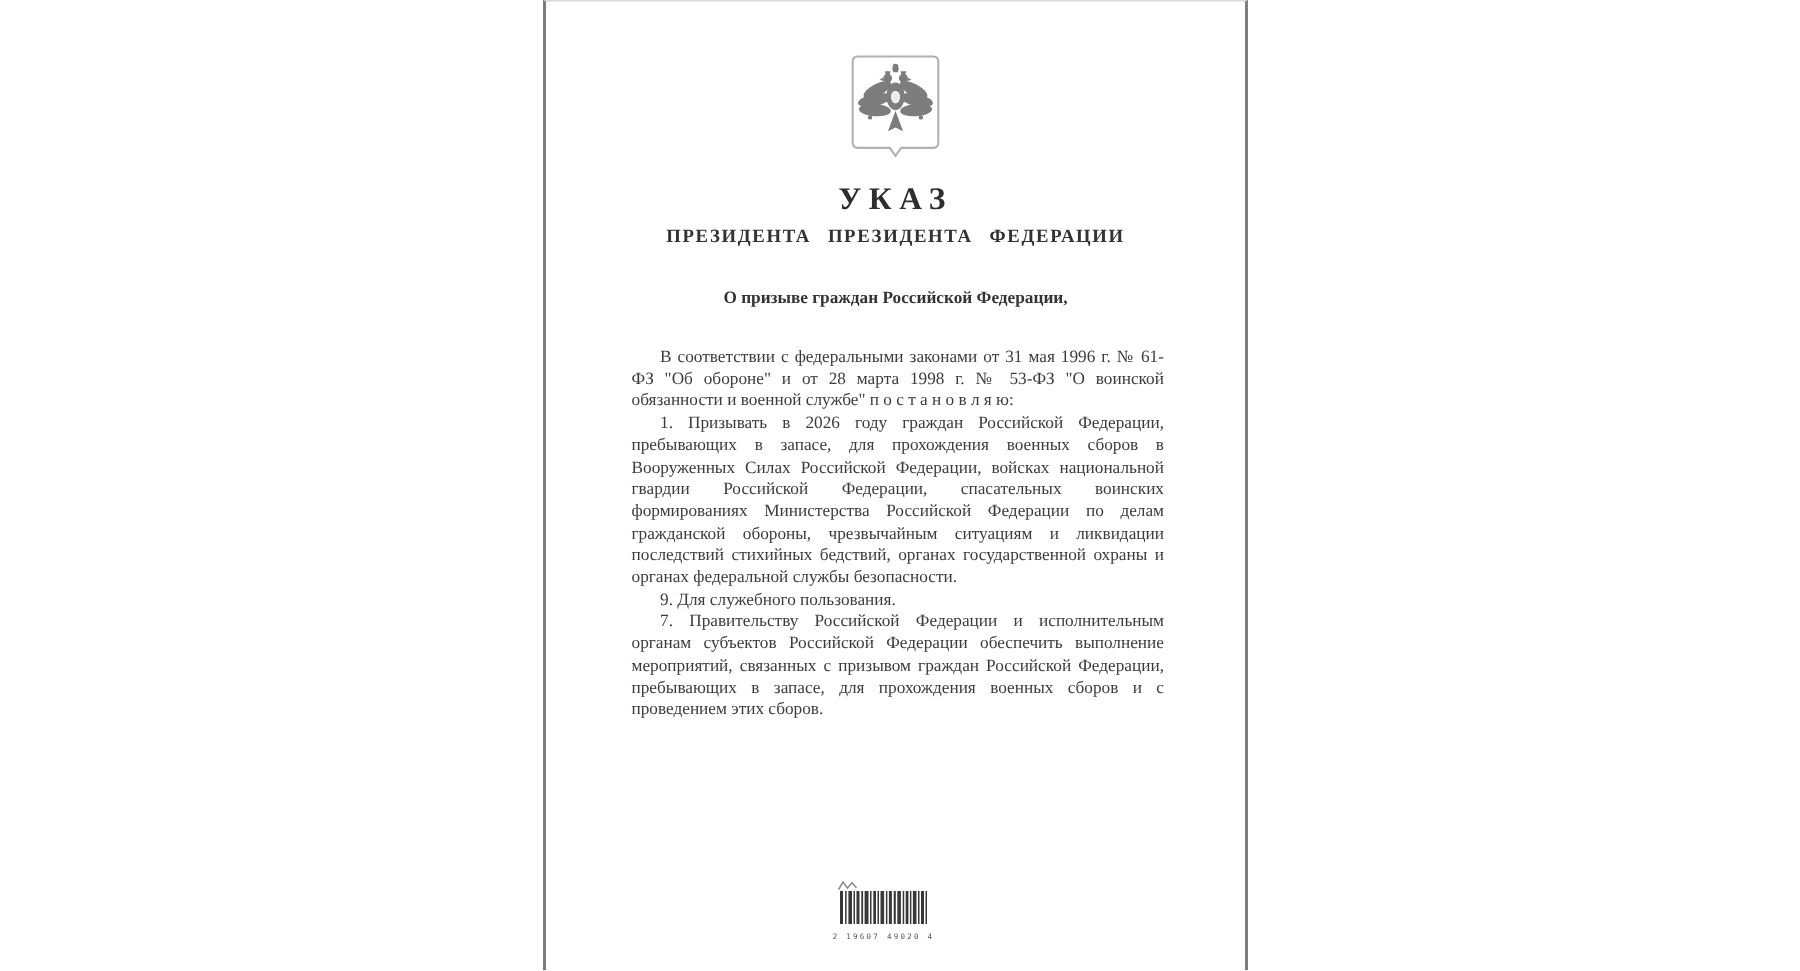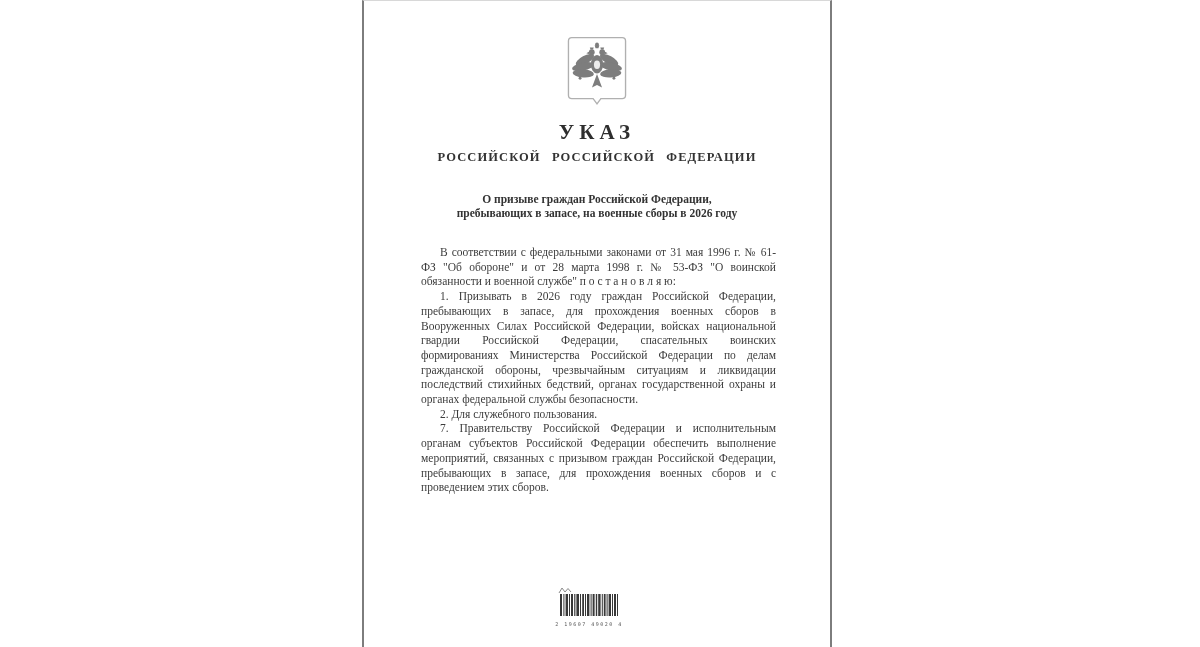--- a/index.html
+++ b/index.html
@@ -115,31 +115,30 @@
           <ellipse cx="31" cy="29" rx="6.3" ry="9.5"></ellipse>
           <path d="M31 39 L25.8 53 L31 50.4 L36.2 53 Z"></path>
           <circle cx="13.5" cy="43.5" r="1.5"></circle>
           <circle cx="48.5" cy="43.5" r="1.5"></circle>
         </g>
         <ellipse cx="31" cy="29.5" rx="3.2" ry="4.4" fill="#ffffff" opacity="0.85"></ellipse>
       </svg>
     </div>
 
     <div class="kicker">УКАЗ</div>
-    <div class="org-line">РОССИЙСКОЙ РОССИЙСКОЙ ФЕДЕРАЦИИ</div>
+    <div class="org-line">ПРЕЗИДЕНТА ПРЕЗИДЕНТА ФЕДЕРАЦИИ</div>
 
     <div class="doc-title">
       <div>О призыве граждан Российской Федерации,</div>
-      <div>пребывающих в запасе, на военные сборы в 2026 году</div>
     </div>
 
     <div class="body-text">
       <p>В соответствии с федеральными законами от 31 мая 1996 г. № 61-ФЗ "Об обороне" и от 28 марта 1998 г. № 53-ФЗ "О воинской обязанности и военной службе" п о с т а н о в л я ю:</p>
       <p>1. Призывать в 2026 году граждан Российской Федерации, пребывающих в запасе, для прохождения военных сборов в Вооруженных Силах Российской Федерации, войсках национальной гвардии Российской Федерации, спасательных воинских формированиях Министерства Российской Федерации по делам гражданской обороны, чрезвычайным ситуациям и ликвидации последствий стихийных бедствий, органах государственной охраны и органах федеральной службы безопасности.</p>
-      <p>2. Для служебного пользования.</p>
+      <p>9. Для служебного пользования.</p>
       <p>7. Правительству Российской Федерации и исполнительным органам субъектов Российской Федерации обеспечить выполнение мероприятий, связанных с призывом граждан Российской Федерации, пребывающих в запасе, для прохождения военных сборов и с проведением этих сборов.</p>
     </div>
 
     <div class="barcode-block">
       <svg class="barcode-mark" width="14" height="7" viewBox="0 0 14 7">
         <path d="M1 6 L4 1 L7 5 L10 1.5 L13 5" fill="none" stroke="#8a8a8a" stroke-width="1"></path>
       </svg>
       <svg width="58" height="22" viewBox="0 0 58 22">
         <g fill="#383838">
           <rect x="0" y="0" width="2" height="22"></rect>

